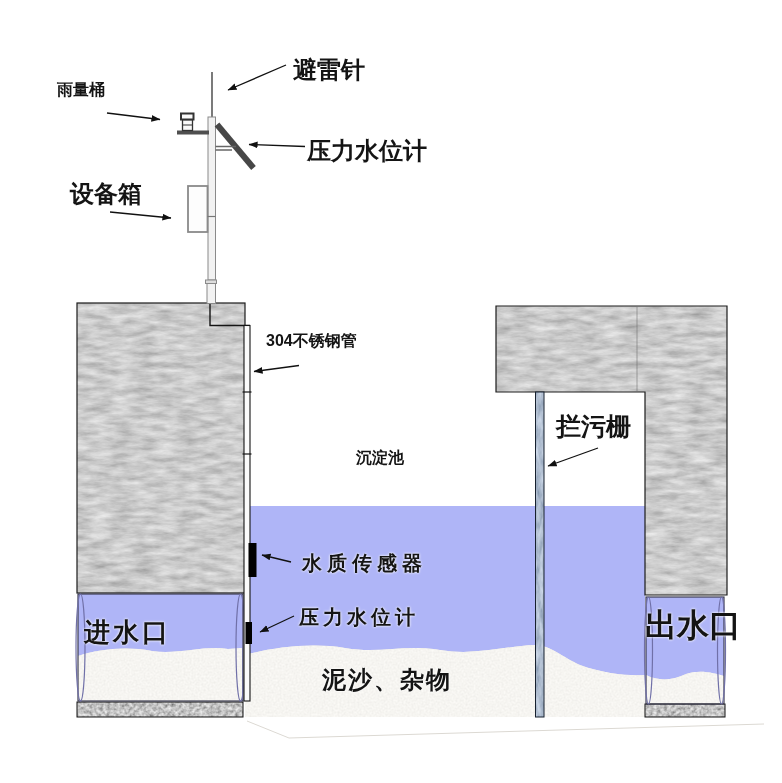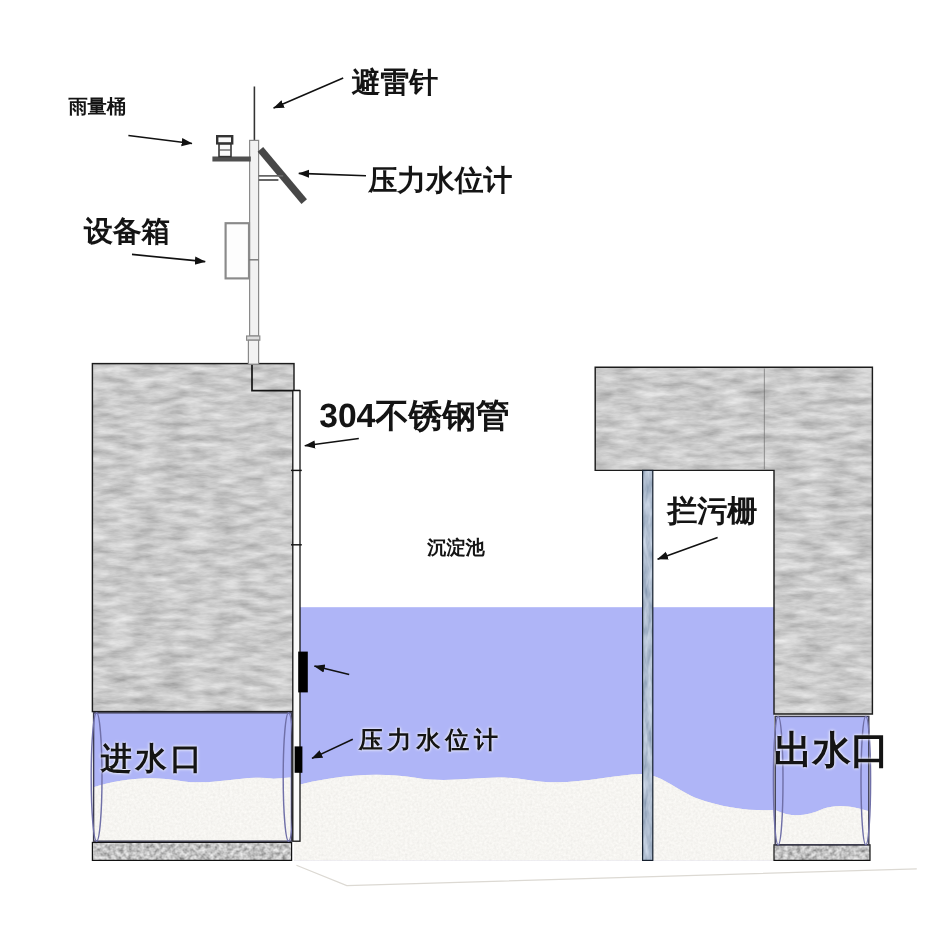--- a/index.html
+++ b/index.html
@@ -141,19 +141,21 @@
     <line x1="598" y1="404" x2="548" y2="422" marker-end="url(#ah)"></line>
     <line x1="291" y1="518" x2="262" y2="511" marker-end="url(#ah)"></line>
     <line x1="294" y1="572" x2="260" y2="588" marker-end="url(#ah)"></line>
   </g>
 </svg>
 
   <div class="lbl" style="left:293px;top:14px;font-size:24px">避雷针</div>
   <div class="lbl" style="left:57px;top:38px;font-size:16px">雨量桶</div>
   <div class="lbl" style="left:307px;top:95px;font-size:24px">压力水位计</div>
   <div class="lbl" style="left:70px;top:138px;font-size:24px">设备箱</div>
-  <div class="lbl" style="left:266px;top:289px;font-size:28px">304不锈钢管</div>
+  <div class="lbl" style="left:266px;top:289px;font-size:16px">304不锈钢管</div>
   <div class="lbl" style="left:356px;top:406px;font-size:16px">沉淀池</div>
   <div class="lbl" style="left:556px;top:370px;font-size:25px">拦污栅</div>
+  <div class="lbl" style="left:302px;top:509px;font-size:20px;letter-spacing:5px">水质传感器</div>
   <div class="lbl" style="left:299px;top:563px;font-size:20px;letter-spacing:4px">压力水位计</div>
   <div class="lbl" style="left:84px;top:575px;font-size:26px;letter-spacing:3px">进水口</div>
   <div class="lbl" style="left:645px;top:565px;font-size:32px">出水口</div>
+  <div class="lbl" style="left:322px;top:624px;font-size:24px;letter-spacing:2px">泥沙、杂物</div>
 </div>
 
 </body></html>

